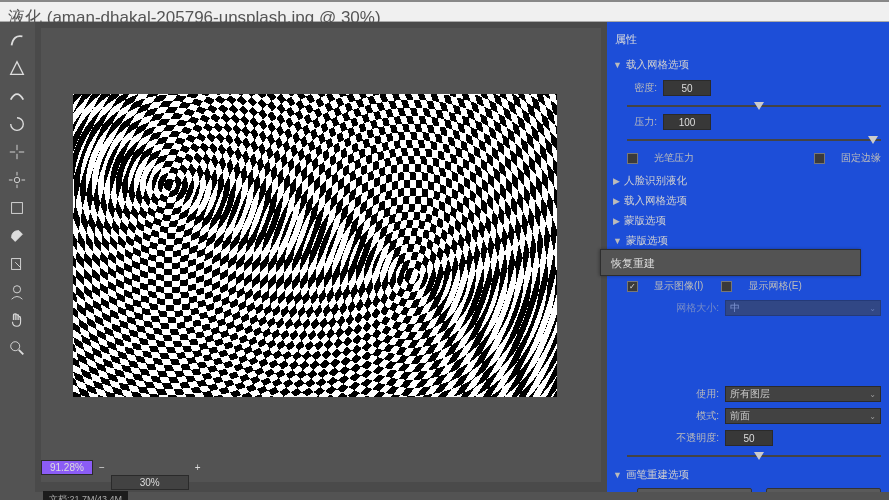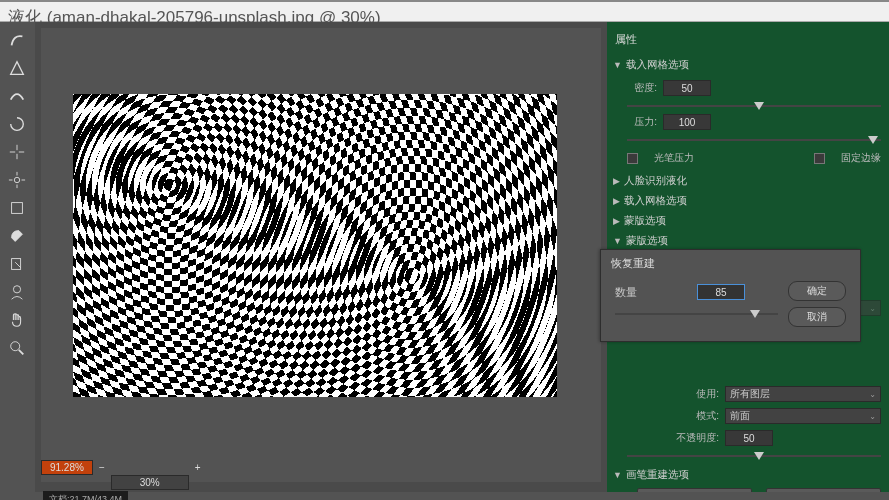--- a/index.html
+++ b/index.html
@@ -11,24 +11,24 @@
   .tool svg { width: 18px; height: 18px; fill: #ddd; stroke: #ddd; }
   .canvas-area { flex: 1; background: #4a4a4a; position: relative; padding: 6px; }
   .canvas-viewport { background: #535353; width: 560px; height: 454px; position: relative; }
   .canvas-image { position: absolute; left: 32px; top: 66px; width: 484px; height: 303px; background:
       repeating-radial-gradient(circle at 20% 30%, #fff 0 6px, #000 6px 12px),
       repeating-radial-gradient(circle at 70% 60%, #fff 0 8px, #000 8px 16px);
     background-blend-mode: difference;
     filter: contrast(180%) grayscale(100%);
   }
   .zoom-bar { position: absolute; bottom: 2px; left: 6px; display: flex; align-items: center; gap: 6px; font-size: 10px; color: #ddd; }
-  .zoom-val { background: #c2410c; padding: 1px 8px; border: 1px solid #2a2a2a; }
+  .zoom-val { background: #8b5cf6; padding: 1px 8px; border: 1px solid #2a2a2a; }
   .zoom-dropdown { background: #424242; padding: 1px 28px; border: 1px solid #2a2a2a; margin-top: 30px; }
   .status-dark { position:absolute; bottom:-16px; left:8px; background:#1c1c1c; color:#aaa; font-size:9px; padding:2px 6px;}
-  .panel { width: 290px; background: #14532d; padding: 6px 8px 6px 6px; overflow: hidden; }
+  .panel { width: 290px; background: #1d4ed8; padding: 6px 8px 6px 6px; overflow: hidden; }
   .panel-title { font-size: 11px; padding: 4px 2px 8px; color: #ddd; }
   .section-hdr { display:flex; align-items:center; gap:4px; font-size: 10.5px; color:#d0d0d0; padding: 3px 0; cursor:pointer;}
   .tri { font-size: 9px; color:#bbb; }
   .section-body { padding: 2px 0 4px 14px; }
   .row { display: flex; align-items: center; gap: 6px; min-height: 22px; }
   .row2 { display:flex; gap:8px; }
   .ctrl { flex:1; }
   .lbl { font-size: 10px; color: #bbb; min-width: 30px; text-align: right; }
   .numbox { background: #383838; border: 1px solid #2a2a2a; color: #ddd; width: 48px; height: 16px; font-size: 10px; text-align: center; }
   .numbox.hl { border:1px solid #4a90d9; background:#333; }
@@ -270,29 +270,13 @@
         <div class="btn flat" style="flex:1">重建(U)...</div>
         <div class="btn flat" style="flex:1">恢复全部(A)</div>
       </div>
     </div>
 
   </div>
 </div>
 
 <div class="dialog">
   <div class="dialog-title">恢复重建</div>
-  <div class="dialog-body">
-    <div class="dialog-main">
-      <div class="row" style="gap:60px;">
-        <span>数量</span>
-        <input class="numbox hl" value="85" style="">
-      </div>
-      <div class="slider" style="margin-top:6px;">
-          <div class="slider-track"></div>
-          <div class="slider-thumb" style="left:83%"></div>
-        </div>
-    </div>
-    <div class="dialog-btns">
-      <div class="btn">确定</div>
-      <div class="btn">取消</div>
-    </div>
-  </div>
 </div>
 
 </body></html>

